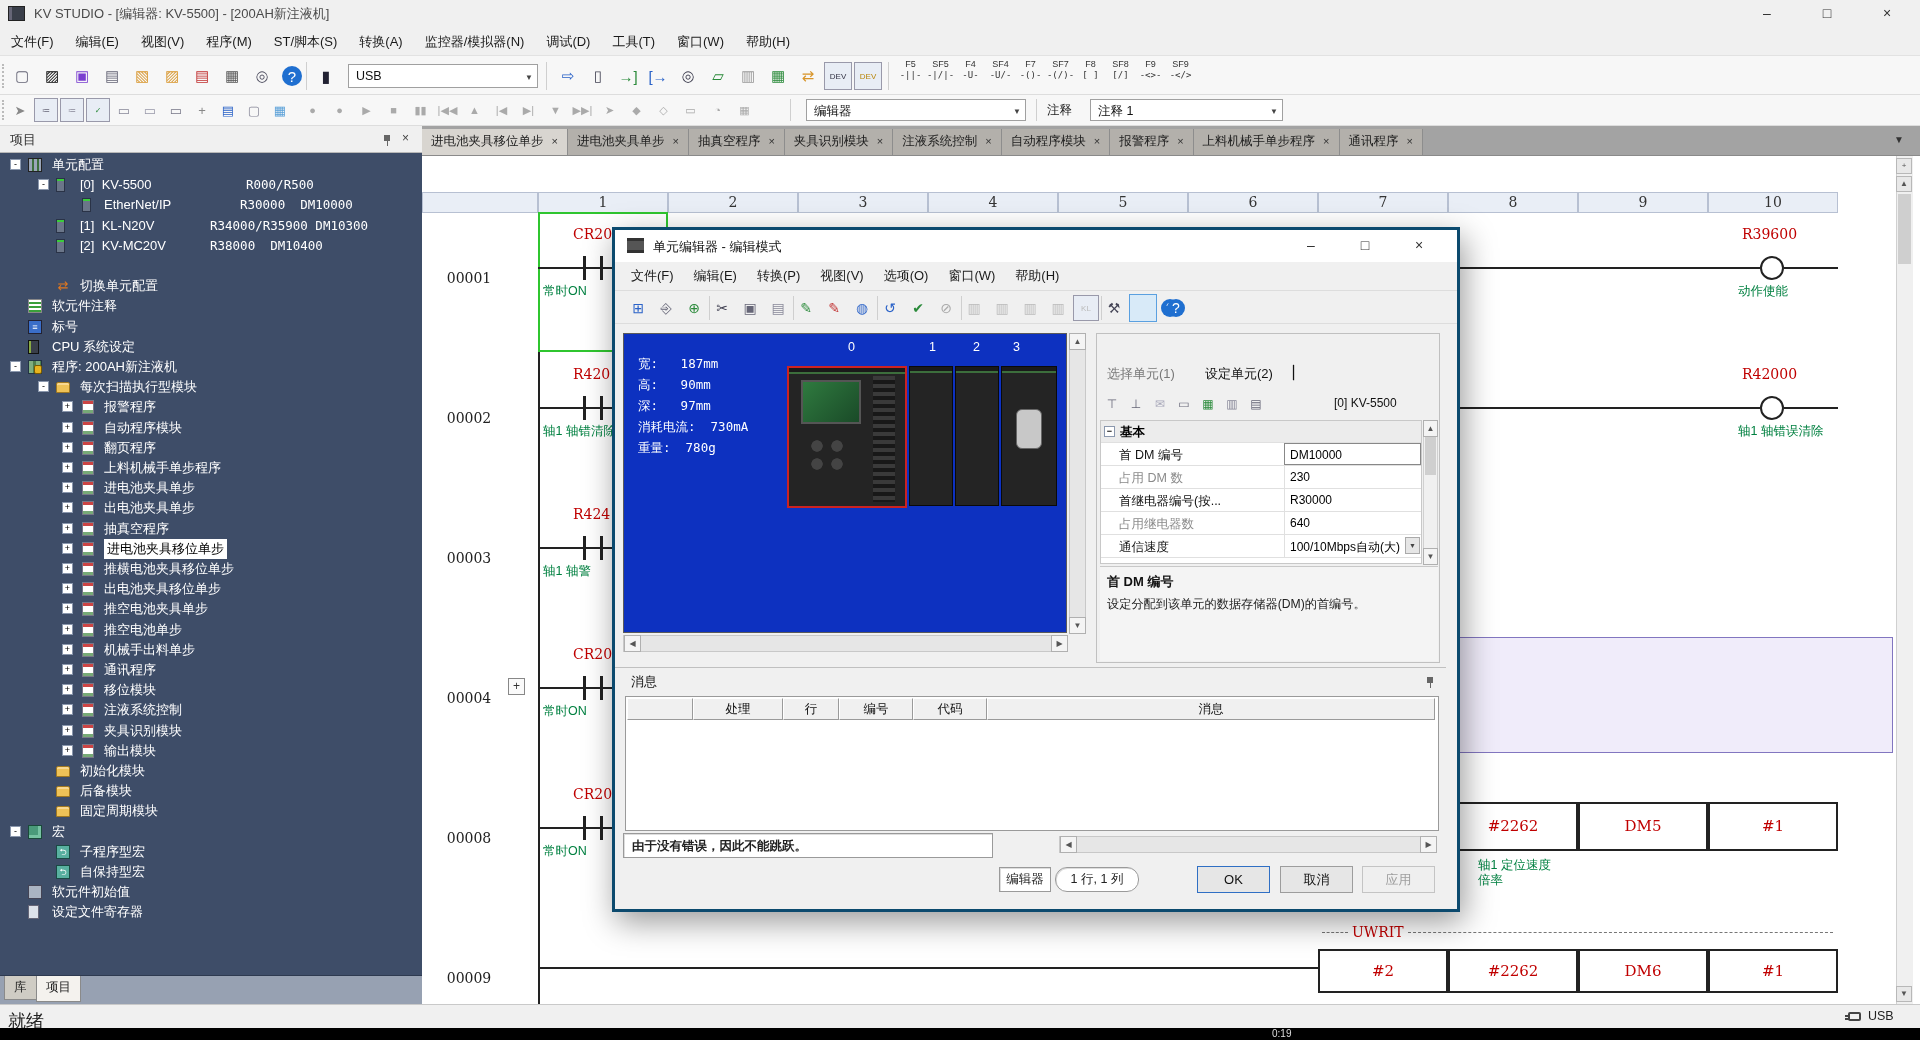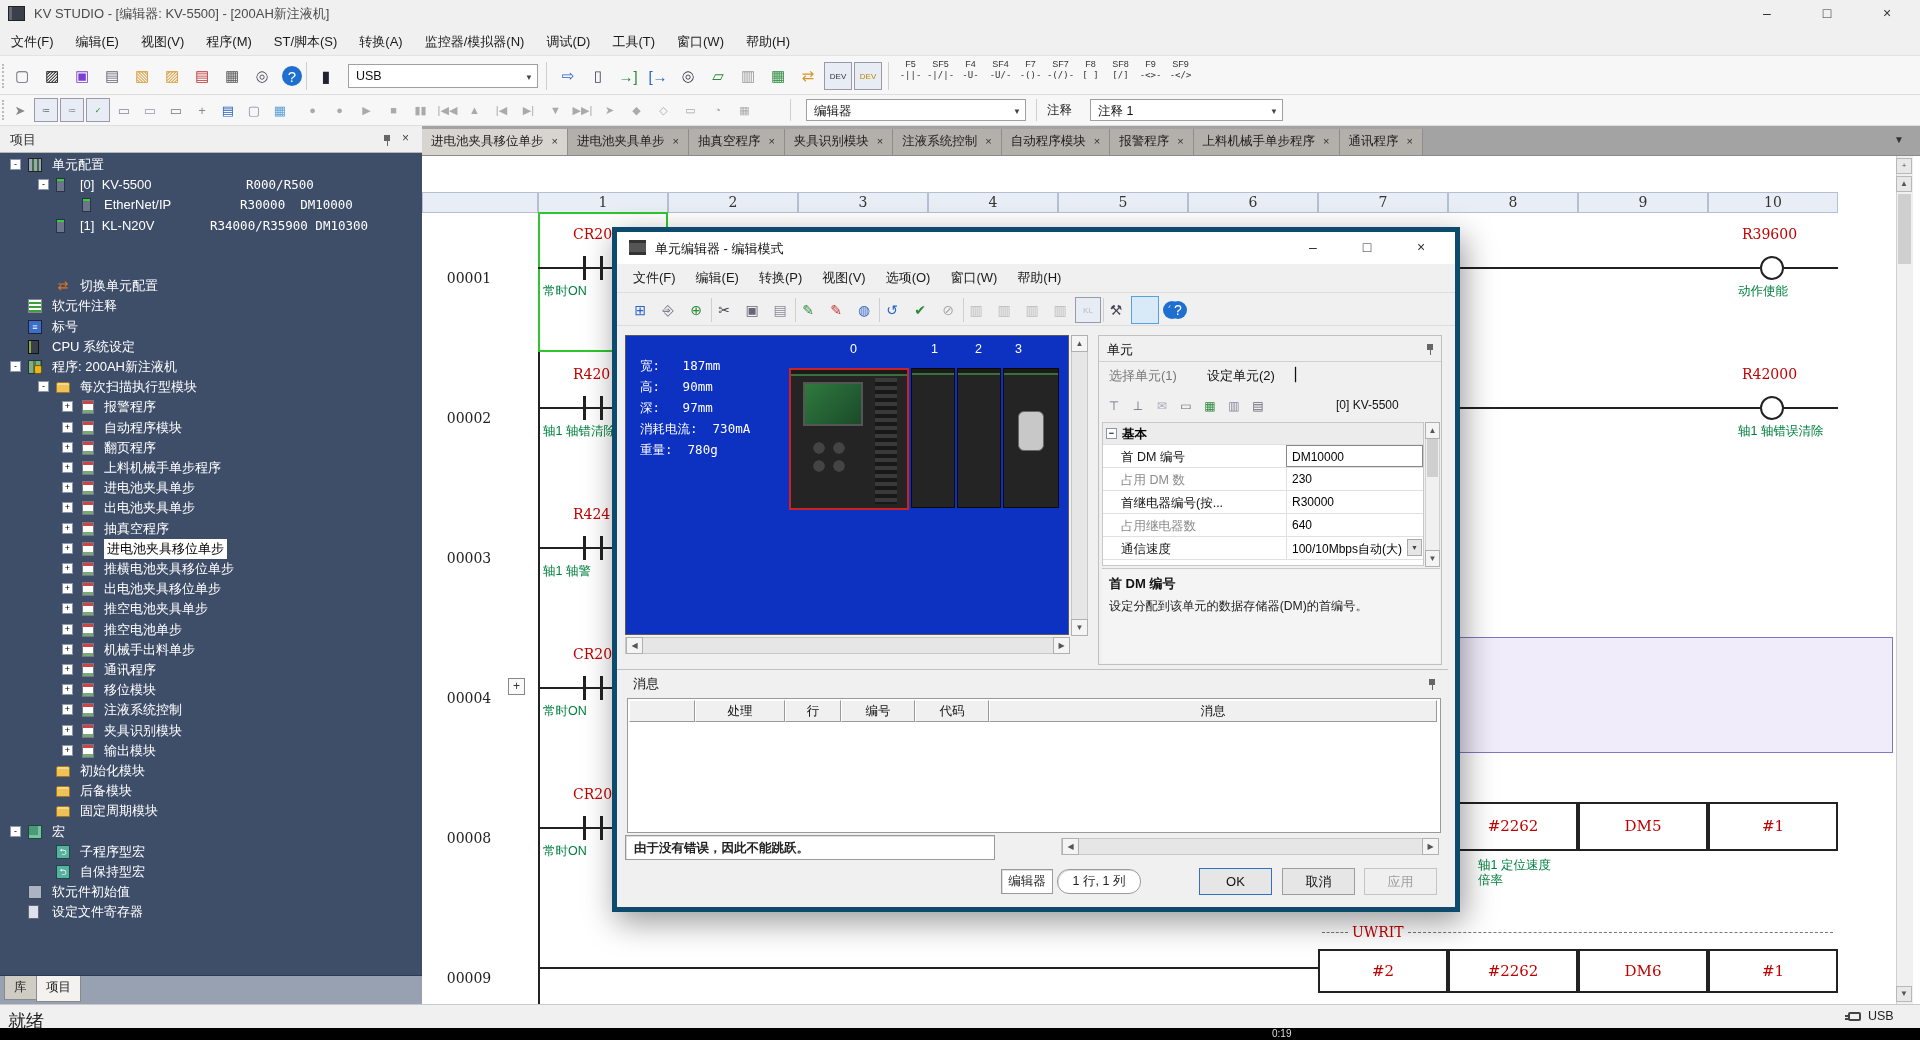--- a/index.html
+++ b/index.html
@@ -59,21 +59,21 @@
          font-family:"DejaVu Serif",serif;font-size:15px;color:#c00000;}
   .lavender{position:absolute;background:#f0ecfa;border:1px solid #8276c0;}
   .vscroll{position:absolute;background:#f0f0f0;border-left:1px solid #d0d0d0;}
   .sbtn{position:absolute;width:16px;height:16px;background:#e8e8e8;border:1px solid #b8b8b8;
         font-size:8px;color:#555;text-align:center;line-height:14px;}
   .plusbox{position:absolute;width:17px;height:17px;border:1px solid #888;background:#fafafa;
            font-size:12px;line-height:15px;text-align:center;color:#333;}
   .dash{position:absolute;border-top:1px dashed #777;height:0;}
   
   #dialog{position:absolute;left:612px;top:227px;width:848px;height:685px;background:#f0f0f0;
-          border:5px solid #0c4a6e;box-shadow:4px 10px 30px rgba(0,0,0,.4);}
+          border:3px solid #0c4a6e;box-shadow:4px 10px 30px rgba(0,0,0,.4);}
   .dlg-titlebar{position:absolute;left:0;top:0;width:100%;height:32px;background:#fff;}
   .dlg-icon{position:absolute;left:12px;top:8px;width:17px;height:15px;background:#555;
             box-shadow:inset 0 3px 0 #333, inset 0 -3px 0 #333;}
   .dlg-title{position:absolute;left:38px;top:8px;font-size:13px;color:#111;}
   .dlg-btn{position:absolute;top:0;width:52px;height:32px;text-align:center;line-height:30px;font-size:14px;color:#333;}
   .dlg-menubar{position:absolute;left:6px;top:32px;height:28px;display:flex;background:transparent;}
   .dlg-menubar .menu-item{line-height:28px;font-size:13px;padding:0 10px;}
   .dlg-tb{position:absolute;left:0;top:60px;width:100%;height:34px;border-top:1px solid #ddd;border-bottom:1px solid #ddd;}
   .blue-panel{position:absolute;left:8px;top:103px;width:444px;height:300px;background:#0d31c0;border:1px solid #5a5a5a;overflow:hidden;}
   .spec{position:absolute;left:14px;color:#fff;font-family:"DejaVu Sans Mono",monospace;font-size:12.5px;white-space:pre;}
@@ -261,20 +261,21 @@
           <i class="ph"></i>
           <i class="ps"></i>
         </span>
       <span style="position:absolute;left:402px;top:5px;font-size:12px;color:#444;">×</span>
     </div>
     <div class="tree" id="tree">
         <div class="titem" style="left: 0px; top: 2px; width: 422px;"><div class="texp" style="left: 10px;">-</div><div class="ti" style="left: 28px; background: repeating-linear-gradient(90deg, rgb(154, 165, 184) 0px, rgb(154, 165, 184) 3px, rgb(60, 110, 60) 3px, rgb(60, 110, 60) 5px); border: 1px solid rgb(34, 34, 34);"></div><div class="tlabel" style="left: 52px;">单元配置</div></div>
         <div class="titem" style="left: 0px; top: 22.2px; width: 422px;"><div class="texp" style="left: 38px;">-</div><div class="ti" style="left: 56px; width: 9px; background: rgb(107, 118, 137); border: 1px solid rgb(42, 51, 71); box-shadow: rgb(58, 204, 58) 0px 2px 0px inset;"></div><div class="tlabel" style="left: 80px;">[0]  KV-5500</div><div class="tregs" style="left: 246px;">R000/R500</div></div>
         <div class="titem" style="left: 0px; top: 42.4px; width: 422px;"><div class="ti" style="left: 82px; width: 9px; background: rgb(107, 118, 137); border: 1px solid rgb(42, 51, 71); box-shadow: rgb(58, 204, 58) 0px 2px 0px inset;"></div><div class="tlabel" style="left: 104px;">EtherNet/IP</div><div class="tregs" style="left: 240px;">R30000  DM10000</div></div>
         <div class="titem" style="left: 0px; top: 62.6px; width: 422px;"><div class="ti" style="left: 56px; width: 9px; background: rgb(107, 118, 137); border: 1px solid rgb(42, 51, 71); box-shadow: rgb(58, 204, 58) 0px 2px 0px inset;"></div><div class="tlabel" style="left: 80px;">[1]  KL-N20V</div><div class="tregs" style="left: 210px;">R34000/R35900 DM10300</div></div>
+        <div class="titem" style="left: 0px; top: 82.8px; width: 422px;"><div class="ti" style="left: 56px; width: 9px; background: rgb(107, 118, 137); border: 1px solid rgb(42, 51, 71); box-shadow: rgb(58, 204, 58) 0px 2px 0px inset;"></div><div class="tlabel" style="left: 80px;">[2]  KV-MC20V</div><div class="tregs" style="left: 210px;">R38000  DM10400</div></div>
         <div class="titem" style="left: 0px; top: 123.2px; width: 422px;"><div class="ti" style="left: 56px; background: transparent; color: rgb(224, 120, 32); font-size: 13px; line-height: 14px; text-align: center;">⇄</div><div class="tlabel" style="left: 80px;">切换单元配置</div></div>
         <div class="titem" style="left: 0px; top: 143.4px; width: 422px;"><div class="ti" style="left: 28px; background: repeating-linear-gradient(rgb(255, 255, 255) 0px, rgb(255, 255, 255) 2px, rgb(58, 160, 58) 2px, rgb(58, 160, 58) 4px); border: 1px solid rgb(136, 136, 136);"></div><div class="tlabel" style="left: 52px;">软元件注释</div></div>
         <div class="titem" style="left: 0px; top: 163.6px; width: 422px;"><div class="ti" style="left: 28px; background: rgb(58, 110, 200); border: 1px solid rgb(34, 34, 51); color: rgb(255, 255, 255); font-size: 9px; line-height: 13px; text-align: center;">≡</div><div class="tlabel" style="left: 52px;">标号</div></div>
         <div class="titem" style="left: 0px; top: 183.8px; width: 422px;"><div class="ti" style="left: 28px; background: rgb(58, 63, 74); border: 1px solid rgb(17, 17, 17); box-shadow: rgb(136, 170, 68) 2px 0px 0px inset; width: 11px;"></div><div class="tlabel" style="left: 52px;">CPU 系统设定</div></div>
         <div class="titem" style="left: 0px; top: 204px; width: 422px;"><div class="texp" style="left: 10px;">-</div><div class="ti" style="left: 28px; background: repeating-linear-gradient(90deg, rgb(127, 174, 127) 0px, rgb(127, 174, 127) 4px, rgb(78, 126, 78) 4px, rgb(78, 126, 78) 7px); border: 1px solid rgb(34, 51, 68);"><div style="position: absolute; left: 5px; top: 4px; width: 8px; height: 9px; background: rgb(232, 180, 31); border: 1px solid rgb(122, 90, 0); border-radius: 2px;"></div></div><div class="tlabel" style="left: 52px;">程序: 200AH新注液机</div></div>
         <div class="titem" style="left: 0px; top: 224.2px; width: 422px;"><div class="texp" style="left: 38px;">-</div><div class="ti" style="left: 56px; background: rgb(238, 194, 87); border: 1px solid rgb(160, 120, 32); border-radius: 2px 2px 1px 1px; box-shadow: rgb(248, 216, 144) 0px 2px 0px inset; height: 11px; margin-top: 2px;"></div><div class="tlabel" style="left: 80px;">每次扫描执行型模块</div></div>
         <div class="titem" style="left: 0px; top: 244.4px; width: 422px;"><div class="texp" style="left: 62px;">+</div><div class="ti" style="left: 82px; background: rgb(255, 255, 255); border: 1px solid rgb(119, 119, 136); box-shadow: rgb(204, 68, 68) 0px 3px 0px inset, rgb(119, 170, 119) 0px -3px 0px inset; width: 12px;"></div><div class="tlabel" style="left: 104px;">报警程序</div></div>
         <div class="titem" style="left: 0px; top: 264.6px; width: 422px;"><div class="texp" style="left: 62px;">+</div><div class="ti" style="left: 82px; background: rgb(255, 255, 255); border: 1px solid rgb(119, 119, 136); box-shadow: rgb(204, 68, 68) 0px 3px 0px inset, rgb(119, 170, 119) 0px -3px 0px inset; width: 12px;"></div><div class="tlabel" style="left: 104px;">自动程序模块</div></div>
         <div class="titem" style="left: 0px; top: 284.8px; width: 422px;"><div class="texp" style="left: 62px;">+</div><div class="ti" style="left: 82px; background: rgb(255, 255, 255); border: 1px solid rgb(119, 119, 136); box-shadow: rgb(204, 68, 68) 0px 3px 0px inset, rgb(119, 170, 119) 0px -3px 0px inset; width: 12px;"></div><div class="tlabel" style="left: 104px;">翻页程序</div></div>
         <div class="titem" style="left: 0px; top: 305px; width: 422px;"><div class="texp" style="left: 62px;">+</div><div class="ti" style="left: 82px; background: rgb(255, 255, 255); border: 1px solid rgb(119, 119, 136); box-shadow: rgb(204, 68, 68) 0px 3px 0px inset, rgb(119, 170, 119) 0px -3px 0px inset; width: 12px;"></div><div class="tlabel" style="left: 104px;">上料机械手单步程序</div></div>
@@ -465,27 +466,20 @@
     <div class="scrollh" style="left:8px;top:405px;width:444px;height:17px;">
       <span class="navb" style="left:0;top:-1px;">◀</span>
       <span class="navb" style="left:427px;top:-1px;">▶</span>
     </div>
     <div class="vscroll" style="left:454px;top:103px;width:17px;height:300px;border:1px solid #c8c8c8;background:#e6e6e6;">
       <span class="navb" style="left:-1px;top:-1px;">▲</span>
       <span class="navb" style="left:-1px;top:283px;">▼</span>
     </div>
 
     <div class="rpanel">
-      <div class="rp-h">
-        <span class="rp-title">单元</span>
-        <span class="pin" style="left:326px;top:7px;">
-            <i class="ph"></i>
-            <i class="ps"></i>
-          </span>
-      </div>
       <span class="rp-tab" style="left:10px;color:#777;">选择单元(1)</span>
       <span class="rp-tab" style="left:108px;color:#111;">设定单元(2)</span>
       <span class="rp-tab" style="left:196px;color:#111;">▏</span>
       <div class="minibar" id="rp-minibar" style="position:absolute;left:4px;top:57px;width:336px;height:26px;">
           <div class="tbi" style="left: 0px; top: 2px; width: 22px; height: 22px; color: rgb(102, 102, 119); font-size: 12px;">⊤</div>
           <div class="tbi" style="left: 24px; top: 2px; width: 22px; height: 22px; color: rgb(102, 102, 119); font-size: 12px;">⊥</div>
           <div class="tbi" style="left: 48px; top: 2px; width: 22px; height: 22px; color: rgb(170, 170, 187); font-size: 12px;">✉</div>
           <div class="tbi" style="left: 72px; top: 2px; width: 22px; height: 22px; color: rgb(102, 102, 119); font-size: 12px;">▭</div>
           <div class="tbi" style="left: 96px; top: 2px; width: 22px; height: 22px; color: rgb(42, 138, 58); font-size: 12px;">▦</div>
           <div class="tbi" style="left: 120px; top: 2px; width: 22px; height: 22px; color: rgb(136, 136, 153); font-size: 12px;">▥</div>

